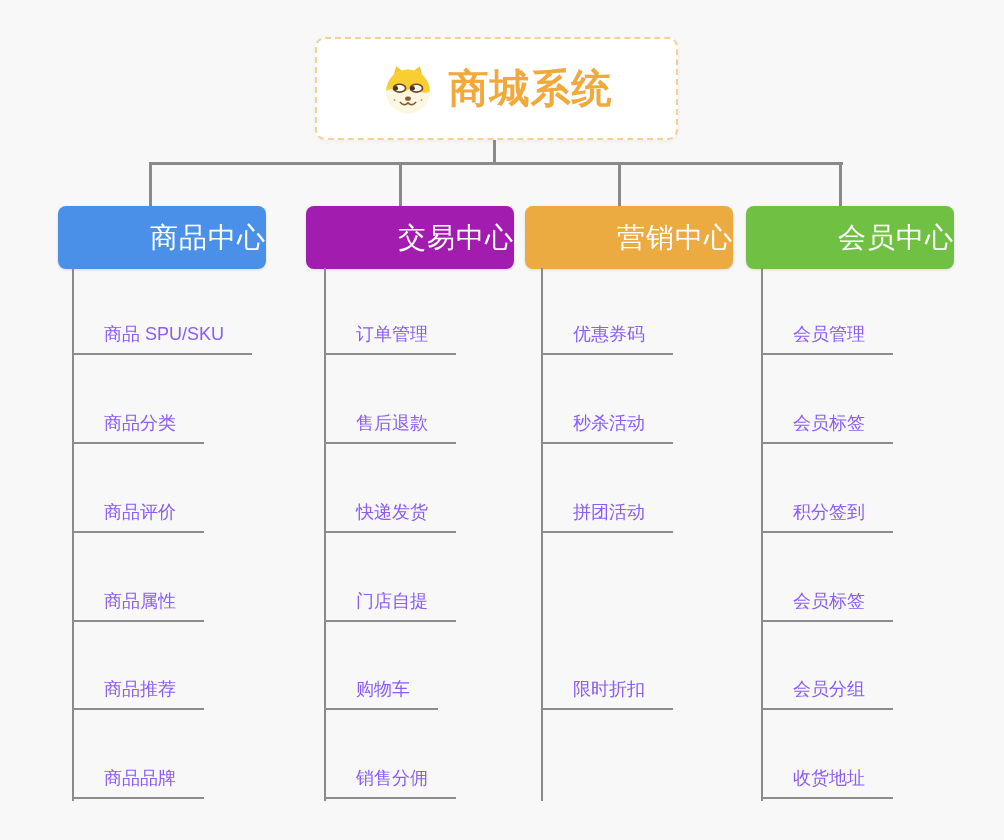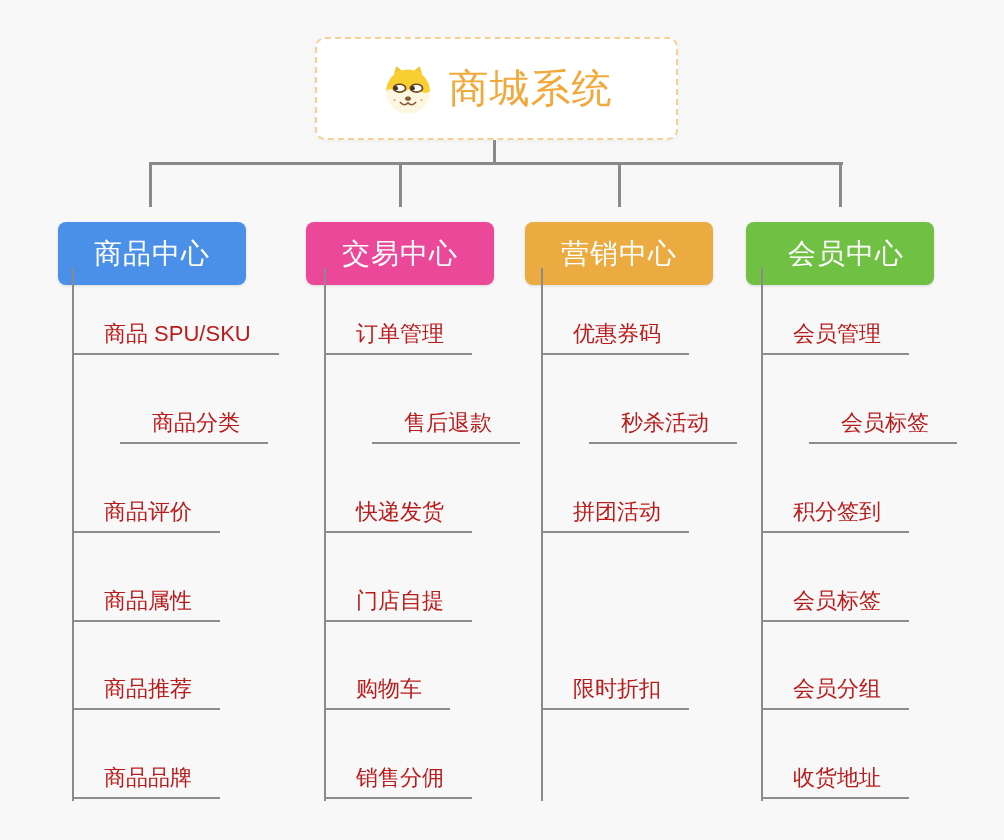--- a/index.html
+++ b/index.html
@@ -26,50 +26,49 @@
     border-radius: 10px;
     display: flex;
     align-items: center;
     justify-content: center;
     box-shadow: 0 1px 4px rgba(0,0,0,0.05);
   }
   .root .dog { width: 54px; height: 54px; display: inline-block; margin-right: 14px; }
   .root .dog svg { width: 100%; height: 100%; display: block; }
   .root-title {
     font-size: 40px;
-    font-weight: 400;
+    font-weight: 700;
     letter-spacing: 1px;
     color: #f2a93c;
   }
 
   
   .line { position: absolute; background: #8a8a8a; }
   .root-drop   { left: 493px; top: 140px; width: 3px;  height: 23px; }
   .trunk       { left: 149px; top: 162px; width: 694px; height: 3px; }
   .drop        { top: 163px; width: 3px; height: 44px; }
   .drop.d0 { left: 149px; }
   .drop.d1 { left: 399px; }
   .drop.d2 { left: 618px; }
   .drop.d3 { left: 839px; }
 
   
   .branch {
     position: absolute;
     top: 206px;
-    width: 188px; height: 63px;
+    width: 208px; height: 63px;
     border-radius: 8px;
     display: flex;
     align-items: center;
-    justify-content: center;
+    justify-content: flex-end;
     color: #ffffff;
     font-size: 28px;
     letter-spacing: 1px;
     box-shadow: 0 1px 3px rgba(0,0,0,0.12);
     cursor: default;
-    margin-top: 16px;
   }
   .branch.b0 { left: 58px; }
   .branch.b1 { left: 306px; }
   .branch.b2 { left: 525px; }
   .branch.b3 { left: 746px; }
 
   
   .spine { position: absolute; top: 268px; width: 2px; height: 533px; background: #8a8a8a; }
   .spine.col0 { left: 72px; }
   .spine.col1 { left: 324px; }
@@ -78,29 +77,29 @@
 
   
   .item {
     position: absolute;
     display: inline-block;
     white-space: nowrap;
     height: 38px;
     line-height: 34px;
     padding: 0 28px 4px 32px;
     border-bottom: 2px solid #8c8c8c;
-    font-size: 22px;
-    color: #b91c1c;
+    font-size: 18px;
+    color: #8b5cf6;
   }
   .item.col0 { left: 72px; }
   .item.col1 { left: 324px; }
   .item.col2 { left: 541px; }
   .item.col3 { left: 761px; }
   .item.row0 { top: 317px; }
-  .item.row1 { top: 406px; margin-left: 48px; }
+  .item.row1 { top: 406px; }
   .item.row2 { top: 495px; }
   .item.row3 { top: 584px; }
   .item.row4 { top: 672px; }
   .item.row5 { top: 761px; }
 </style>
 </head>
 <body>
 
 <div class="stage">
 
@@ -139,21 +138,21 @@
   <div class="line root-drop"></div>
   <div class="line trunk"></div>
   <div class="line drop d0"></div>
   <div class="line drop d1"></div>
   <div class="line drop d2"></div>
   <div class="line drop d3"></div>
 
   <div class="branch b0" style="background-color: rgb(75, 144, 232);">
     <span>商品中心</span>
   </div>
-  <div class="branch b1" style="background-color: #ec4899;">
+  <div class="branch b1" style="background-color: #a21caf;">
     <span>交易中心</span>
   </div>
   <div class="branch b2" style="background-color: rgb(235, 171, 64);">
     <span>营销中心</span>
   </div>
   <div class="branch b3" style="background-color: rgb(112, 192, 67); padding-left: 12px;">
     <span>会员中心</span>
   </div>
 
   <div class="spine col0"></div>

